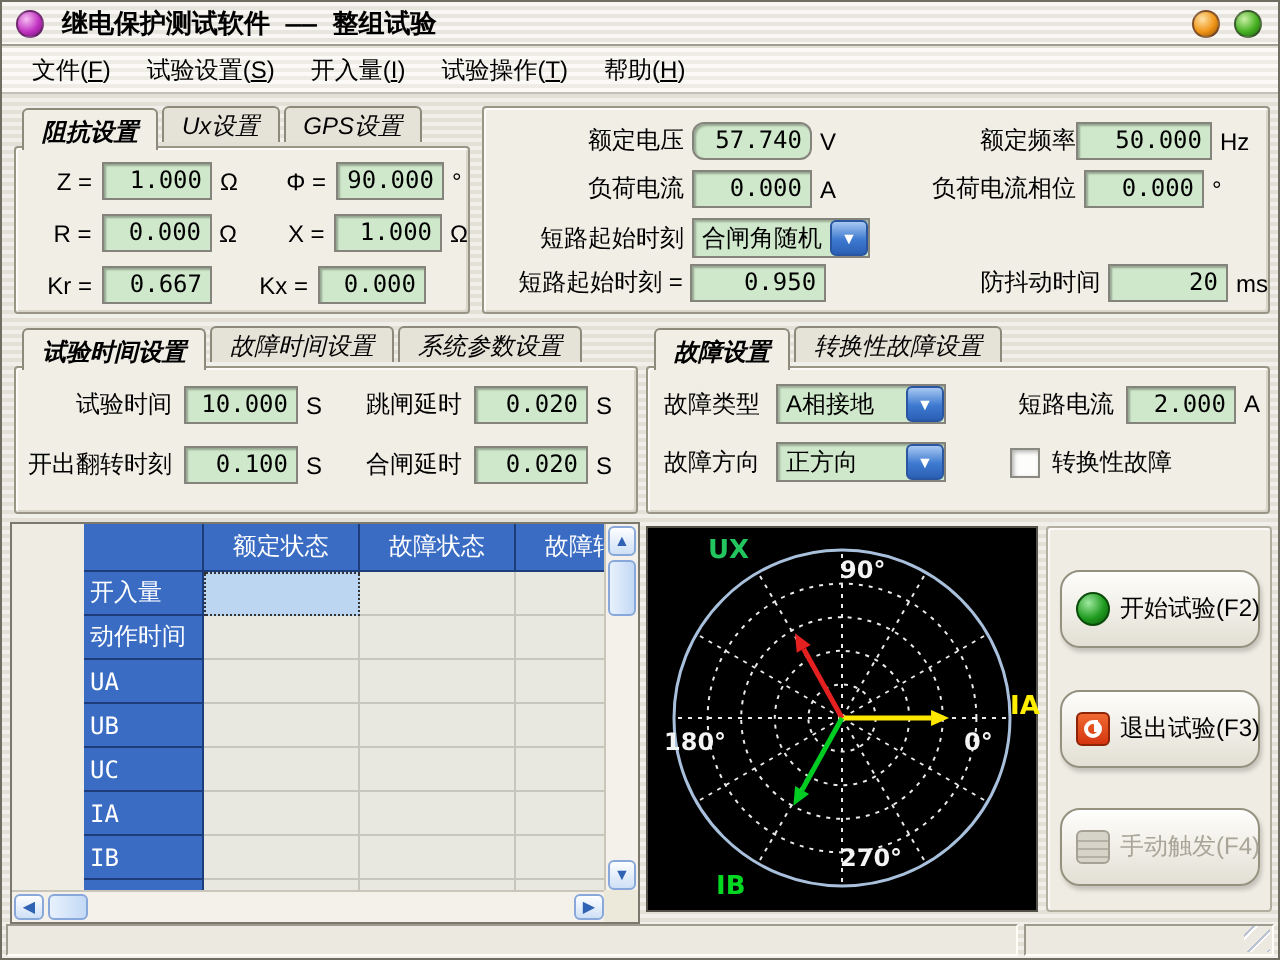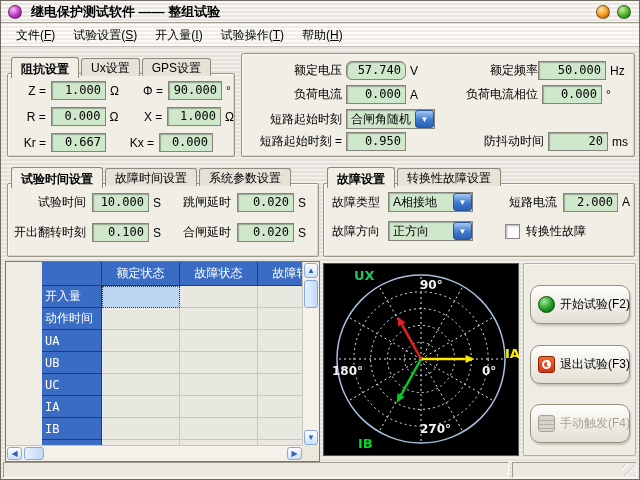--- a/index.html
+++ b/index.html
@@ -11,33 +11,33 @@
          border:1px solid #6f6c62; }
 
   
   .titlebar { position:absolute; left:0; top:0; width:100%; height:22px;
               background:repeating-linear-gradient(180deg,#f8f7f3 0 2px,#e8e5de 2px 4px);
               border-bottom:1px solid #a09d92; display:flex; align-items:center; }
   .ball { width:14px; height:14px; border-radius:50%; border:1px solid rgba(60,40,60,.55); display:inline-block; }
   .ball.purple { margin-left:7px; background:radial-gradient(circle at 35% 30%, #f6bdf2, #c233c2 55%, #6d106d); }
   .ball.orange { background:radial-gradient(circle at 35% 30%, #ffe2a6, #ef9415 55%, #8d4d06); }
   .ball.green  { background:radial-gradient(circle at 35% 30%, #c9f0a5, #46b122 55%, #1d6410); }
-  .title { font-weight:bold; font-size:13px; margin-left:9px; flex:1; }
+  .title { font-weight:bold; font-size:13px; margin-left:9px; flex:1;font-family:Liberation Mono, monospace; }
   .winbtns { display:flex; gap:7px; margin-right:8px; }
 
   
   .menubar { position:absolute; left:0; top:23px; width:100%; height:23px;
              background:repeating-linear-gradient(180deg,#fbfaf7 0 2px,#efece6 2px 4px);
              border-bottom:1px solid #c2bfb4; display:flex; align-items:center; padding-left:6px; }
   .menu-item { padding:2px 9px; cursor:default; white-space:nowrap; }
   .menu-item u { text-decoration:underline; }
 
   
   .group { position:absolute; }
-  .tabbar { position:relative; height:27px; display:flex; align-items:center; padding-left:4px; z-index:2; }
+  .tabbar { position:relative; height:27px; display:flex; align-items:flex-start; padding-left:4px; z-index:2;font-style:italic; }
   .tab { padding:2px 9px 2px; background:#e5e2d7; border:1px solid #8d897b; border-bottom:none;
          border-radius:3px 3px 0 0; margin-right:2px; height:18px; line-height:15px; white-space:nowrap; }
   .tab.active { background:#f1eee6; font-weight:bold; height:21px; line-height:18px; position:relative; top:1px; }
   .gbody { position:absolute; left:0; right:0; bottom:0; background:#f1eee6;
            border:1px solid #999585; border-radius:2px;
            box-shadow:inset 1px 1px 0 #fcfbf7, inset -1px -1px 0 #d9d5c8; }
   .gbody.with-tabs { top:20px; }
   .gbody.no-tabs { top:0; }
 
   .frow { position:absolute; left:0; right:0; display:flex; align-items:center; }
@@ -192,21 +192,21 @@
       </div>
       <div class="frow" style="top:55px;">
         <span class="flabel" style="width:100px;">短路起始时刻</span>
         <span class="combo" style="margin-left:4px;">
           <span class="combo-text" style="width:68px;">合闸角随机</span>
           <span class="combo-btn">▼</span>
         </span>
       </div>
       <div class="frow" style="top:78px;">
         <span class="flabel" style="width:100px;">短路起始时刻 =</span>
-        <span class="field" style="width:60px; margin-left:4px;">0.950</span>
+        <span class="field" style="width:68px; margin-left:4px;">0.950</span>
         <span class="flabel" style="width:128px; margin-left:10px;">防抖动时间</span>
         <span class="field" style="width:60px; margin-left:4px;">20</span>
         <span class="funit">ms</span>
       </div>
     </div>
   </div>
 
   <div class="group" style="left:6px; top:162px; width:312px; height:94px;">
     <div class="tabbar">
       <span class="tab active">试验时间设置</span>

